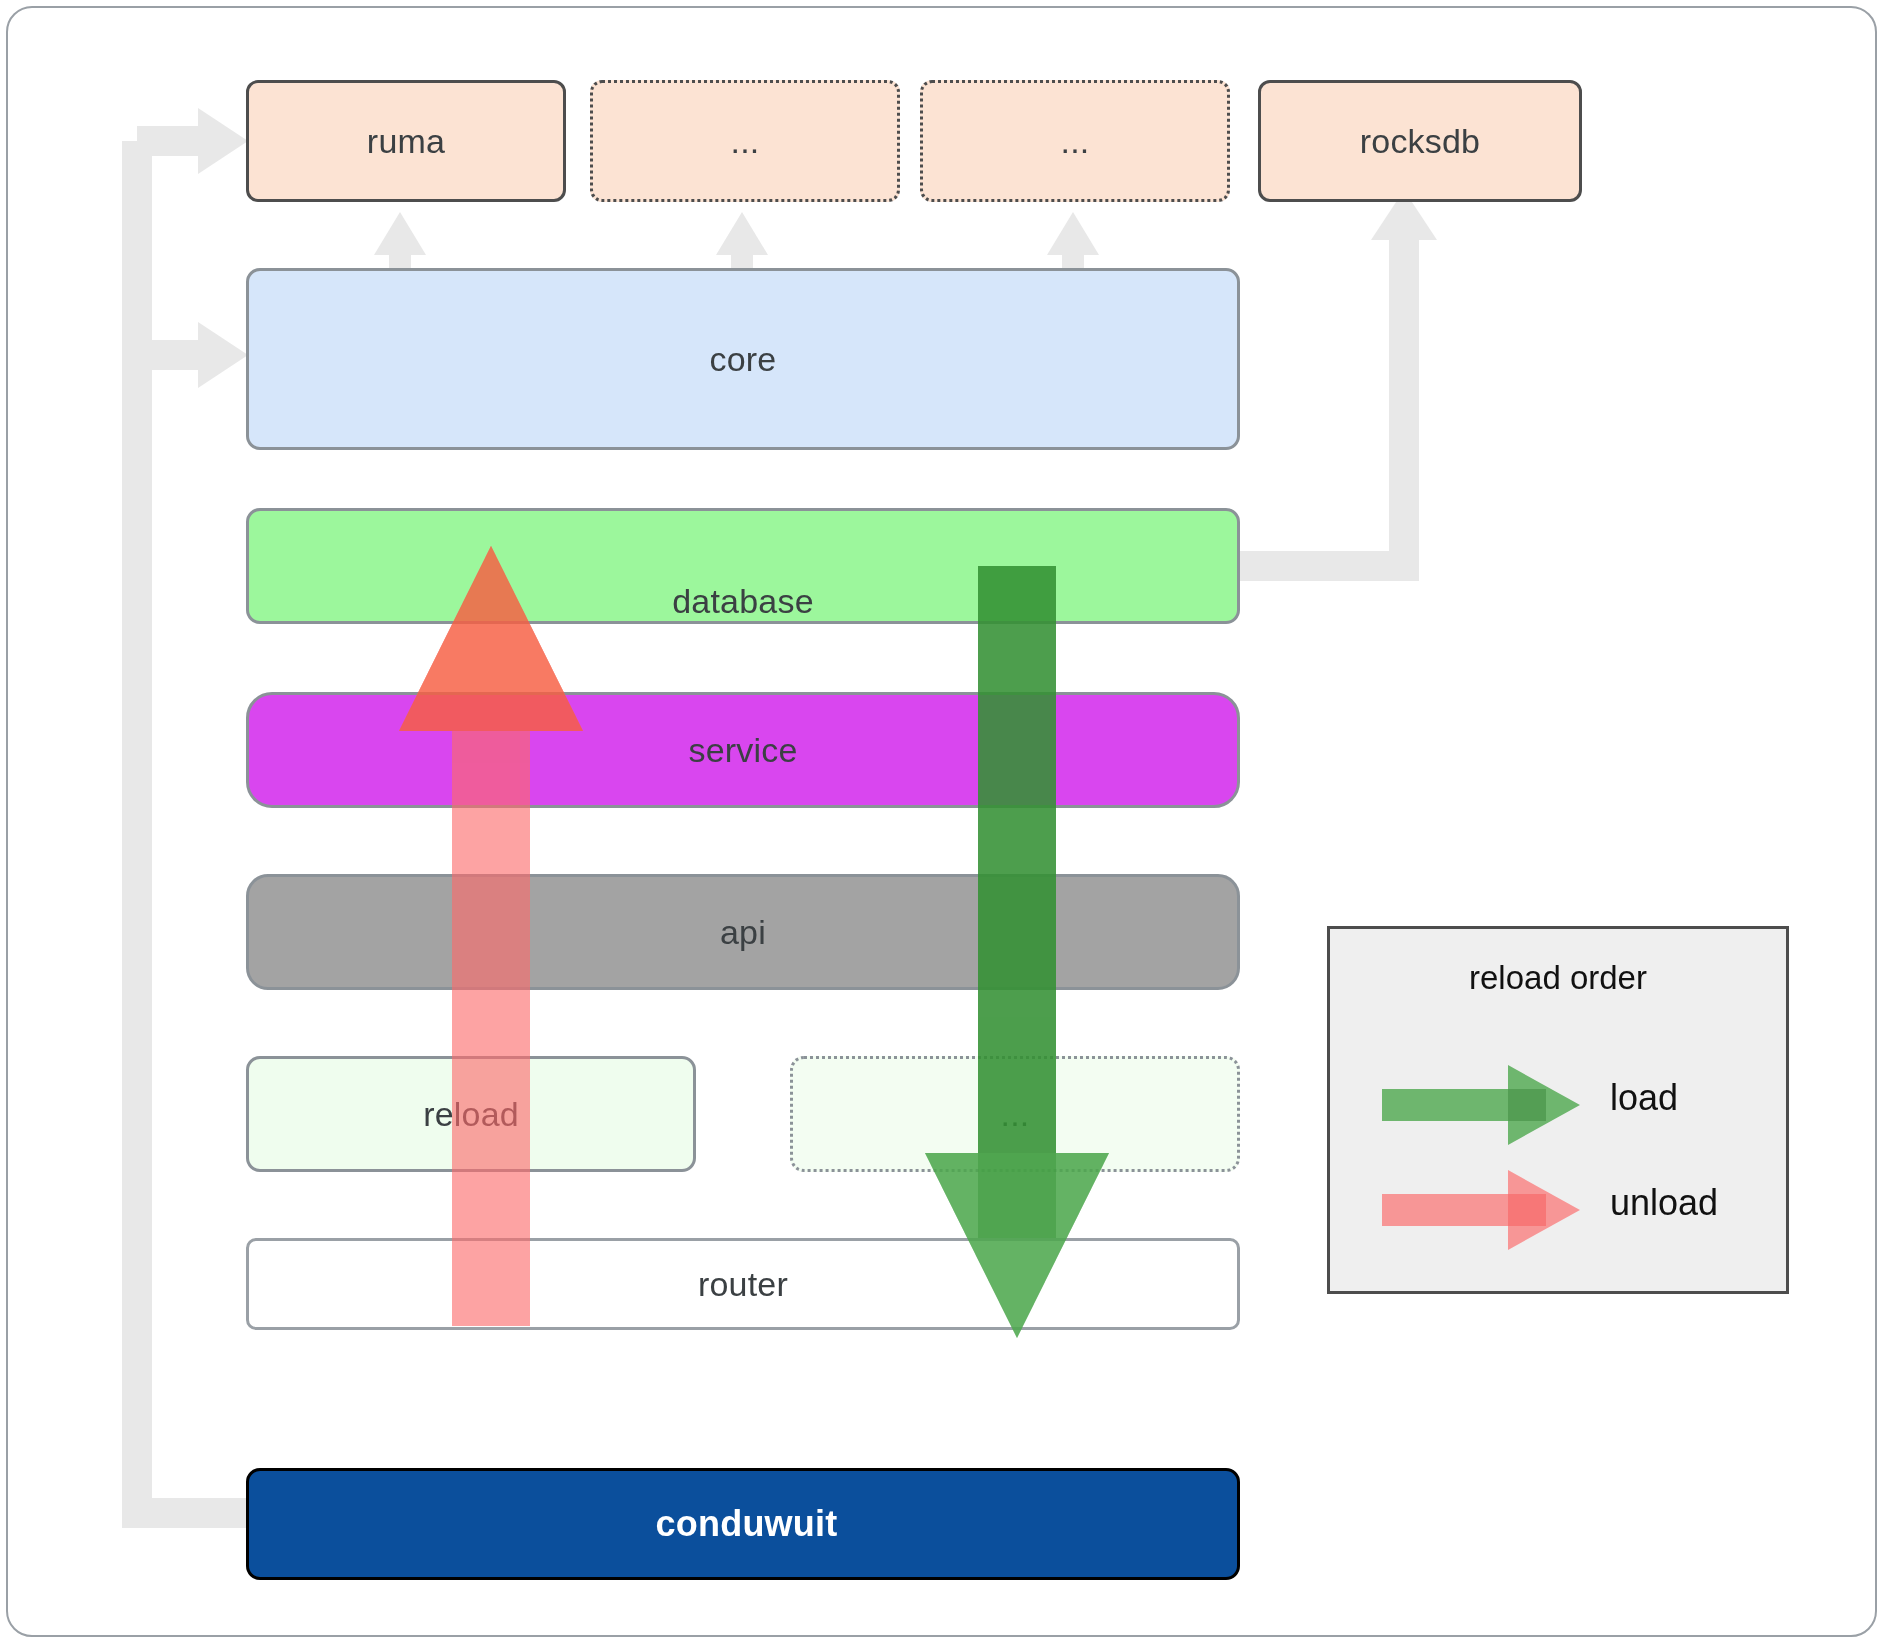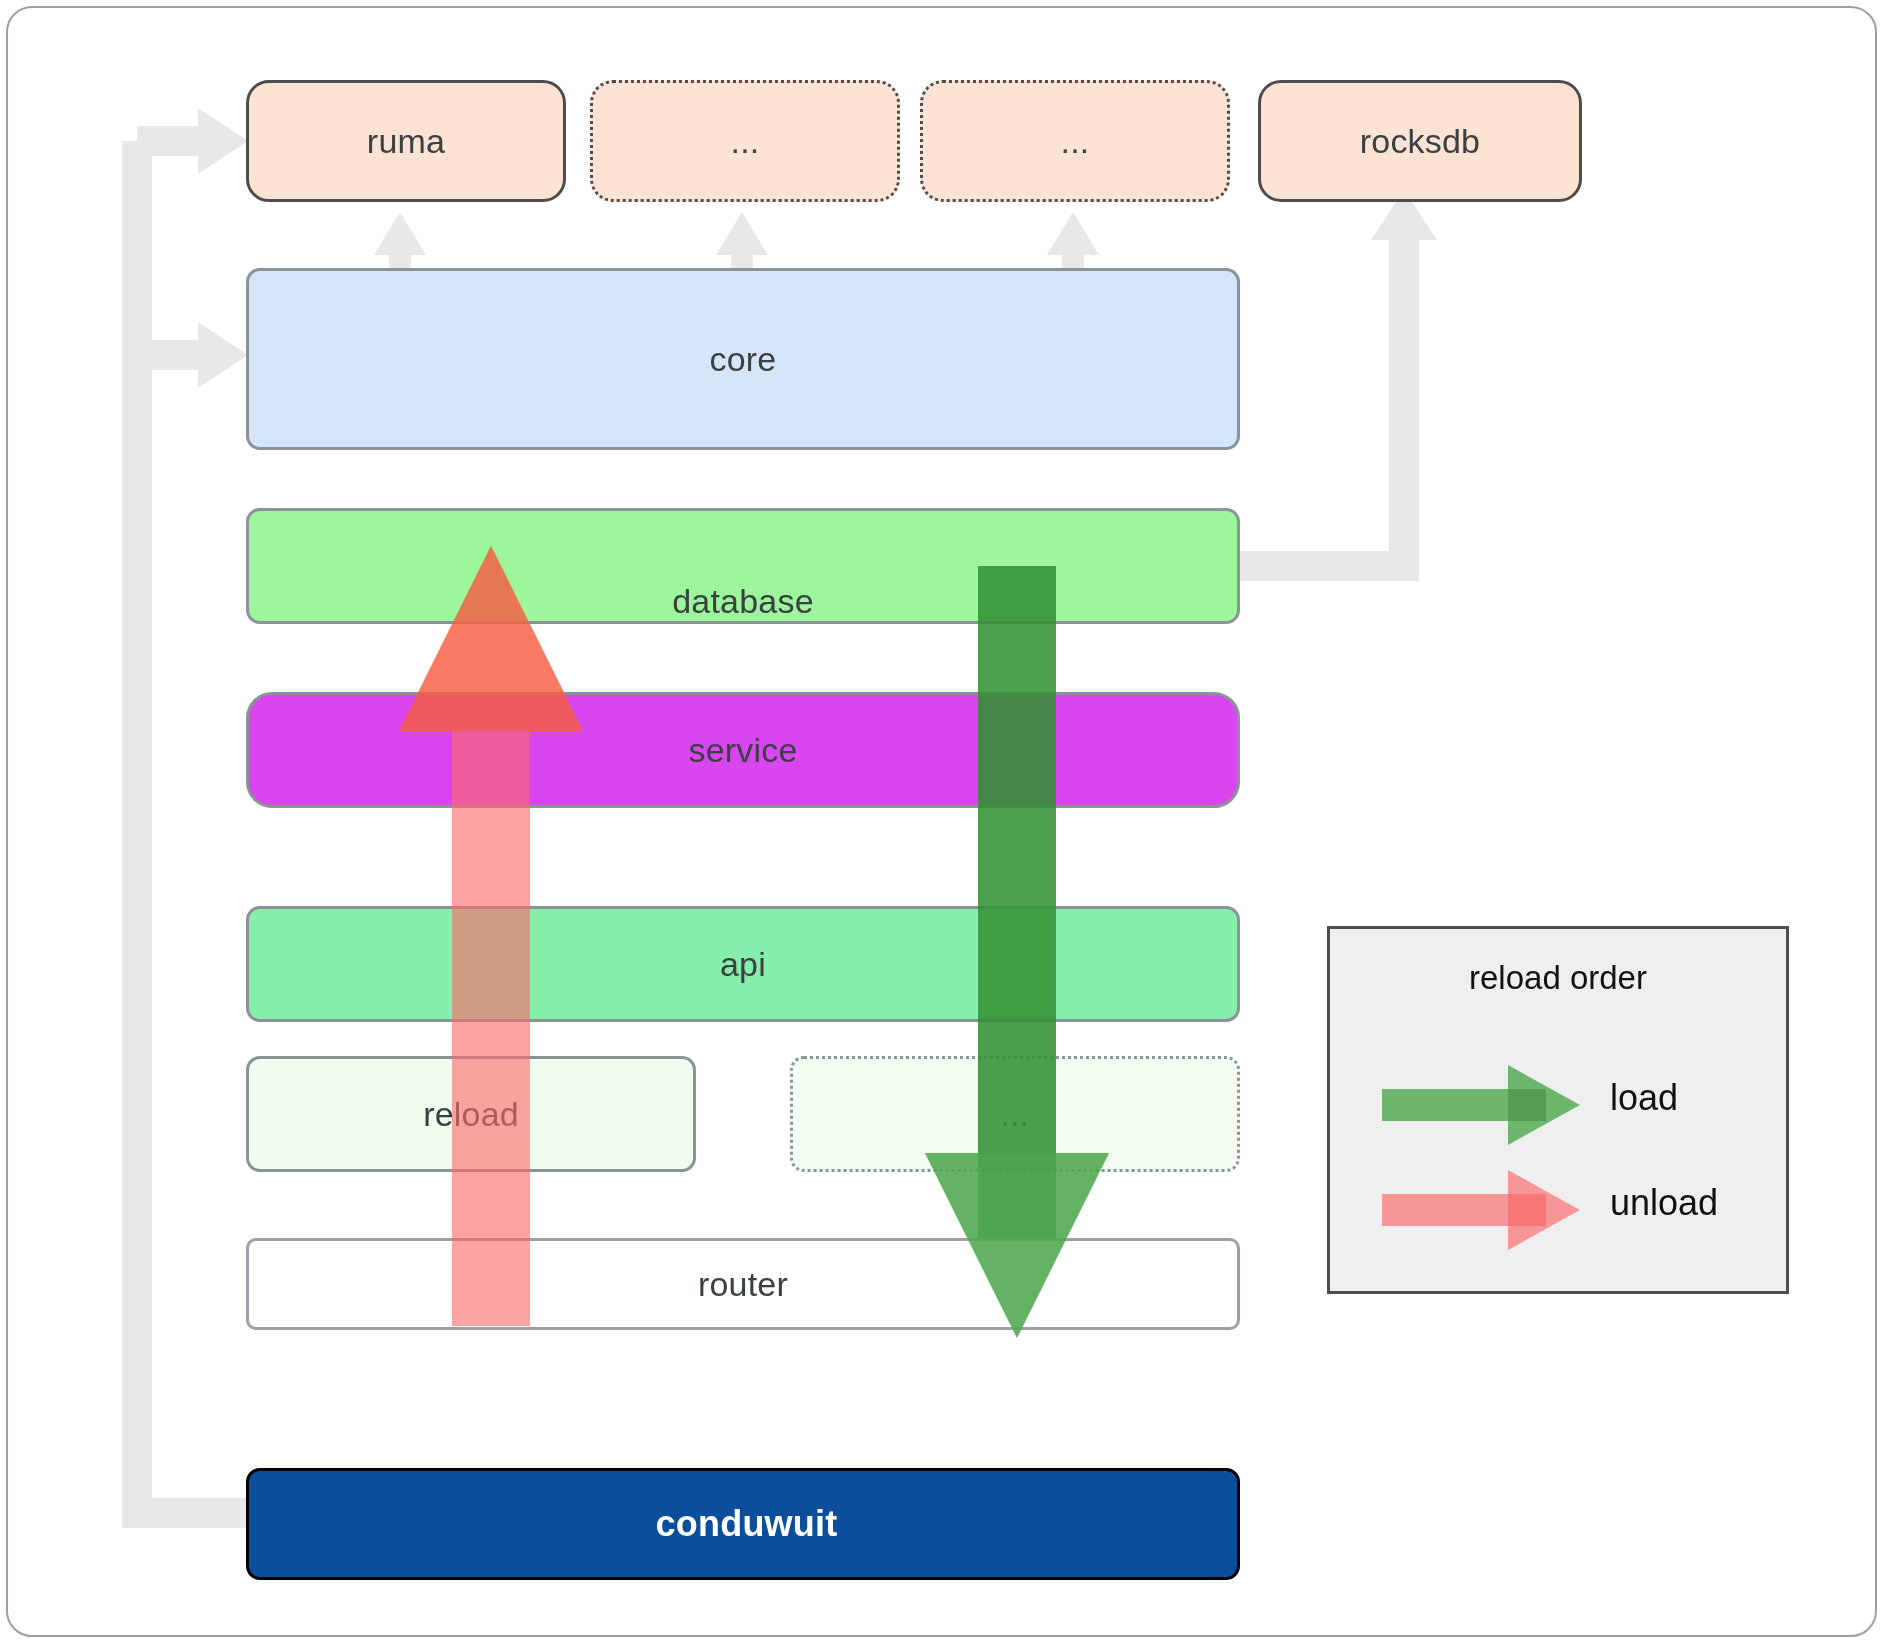--- a/index.html
+++ b/index.html
@@ -28,21 +28,21 @@
     background: #ffffff;
     box-sizing: border-box;
   }
 
   .node {
     position: absolute;
     box-sizing: border-box;
     display: flex;
     align-items: center;
     justify-content: center;
-    border-radius: 23px;
+    border-radius: 12px;
     font-size: 34px;
     color: #3b4043;
     letter-spacing: 0.2px;
     white-space: nowrap;
   }
 
   
   .orange-solid {
     background: #fce3d3;
     border: 3px solid #4d4d4d;
@@ -62,24 +62,23 @@
     border: 3px solid #8b9298;
     border-radius: 14px;
   }
   .service-box {
     background: #d946ef;
     border: 3px solid #8b9298;
     border-radius: 26px;
     justify-content: center;
   }
   .api-box {
-    background: #86efac;
-    border: 3px solid #8b9298;
-    border-radius: 14px;
-    margin-top: 32px;
+    background: #a3a3a3;
+    border: 3px solid #8b9298;
+    border-radius: 22px;
   }
   .admin-box {
     background: #effdee;
     border: 3px solid #8b9298;
     border-radius: 14px;
   }
   .dots-box {
     background: #f3fdf2;
     border: 3px dotted #8b9298;
     border-radius: 14px;

